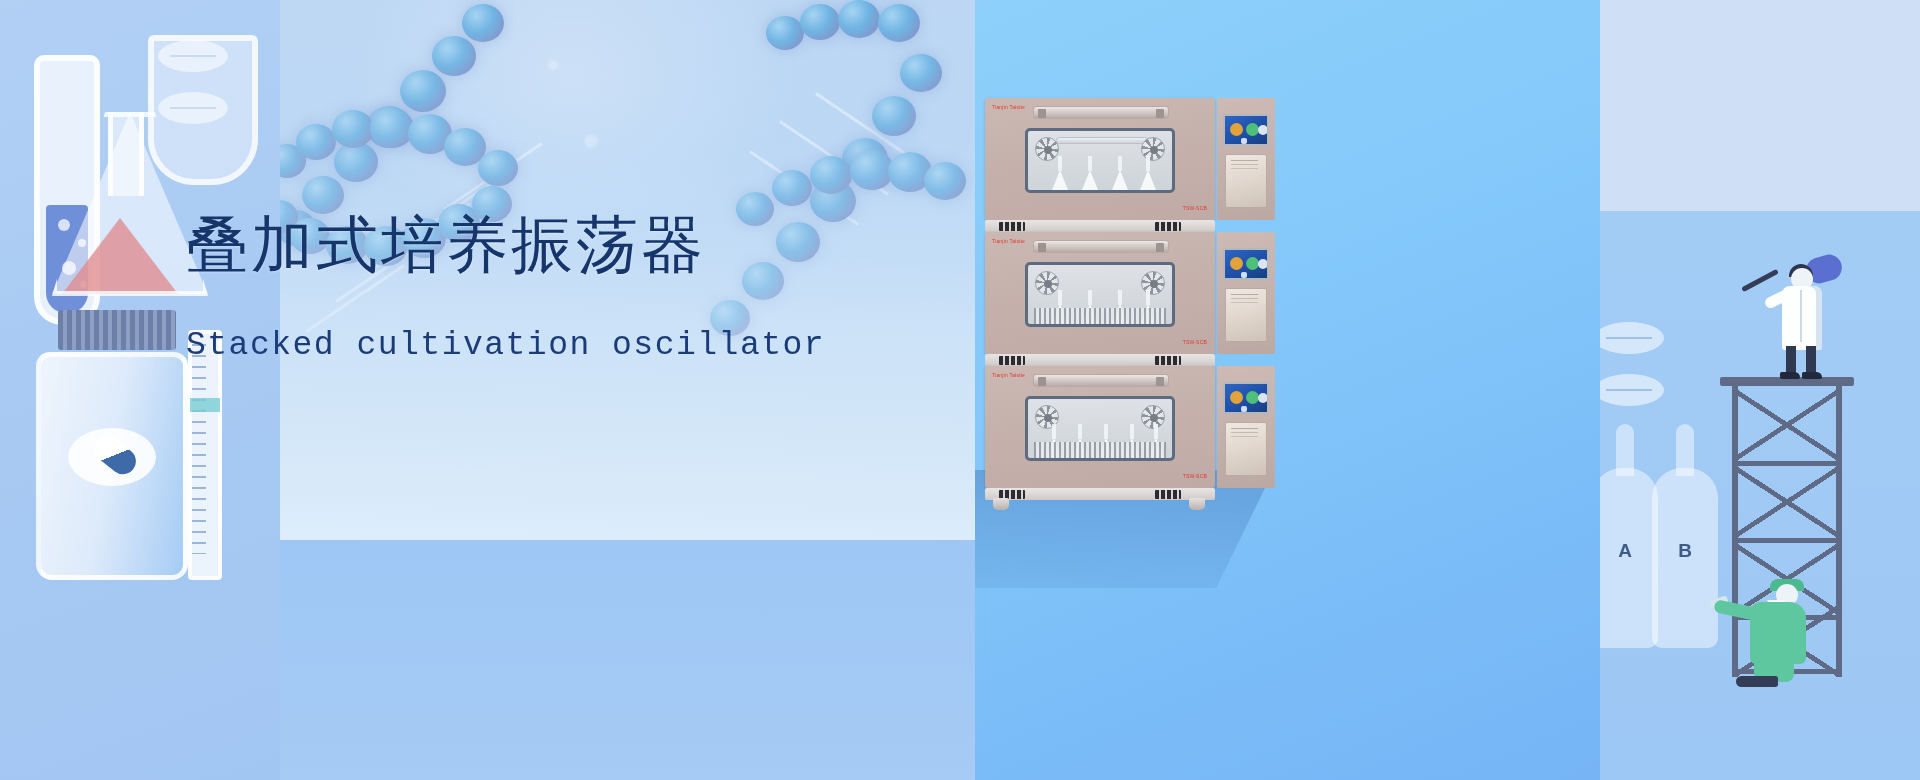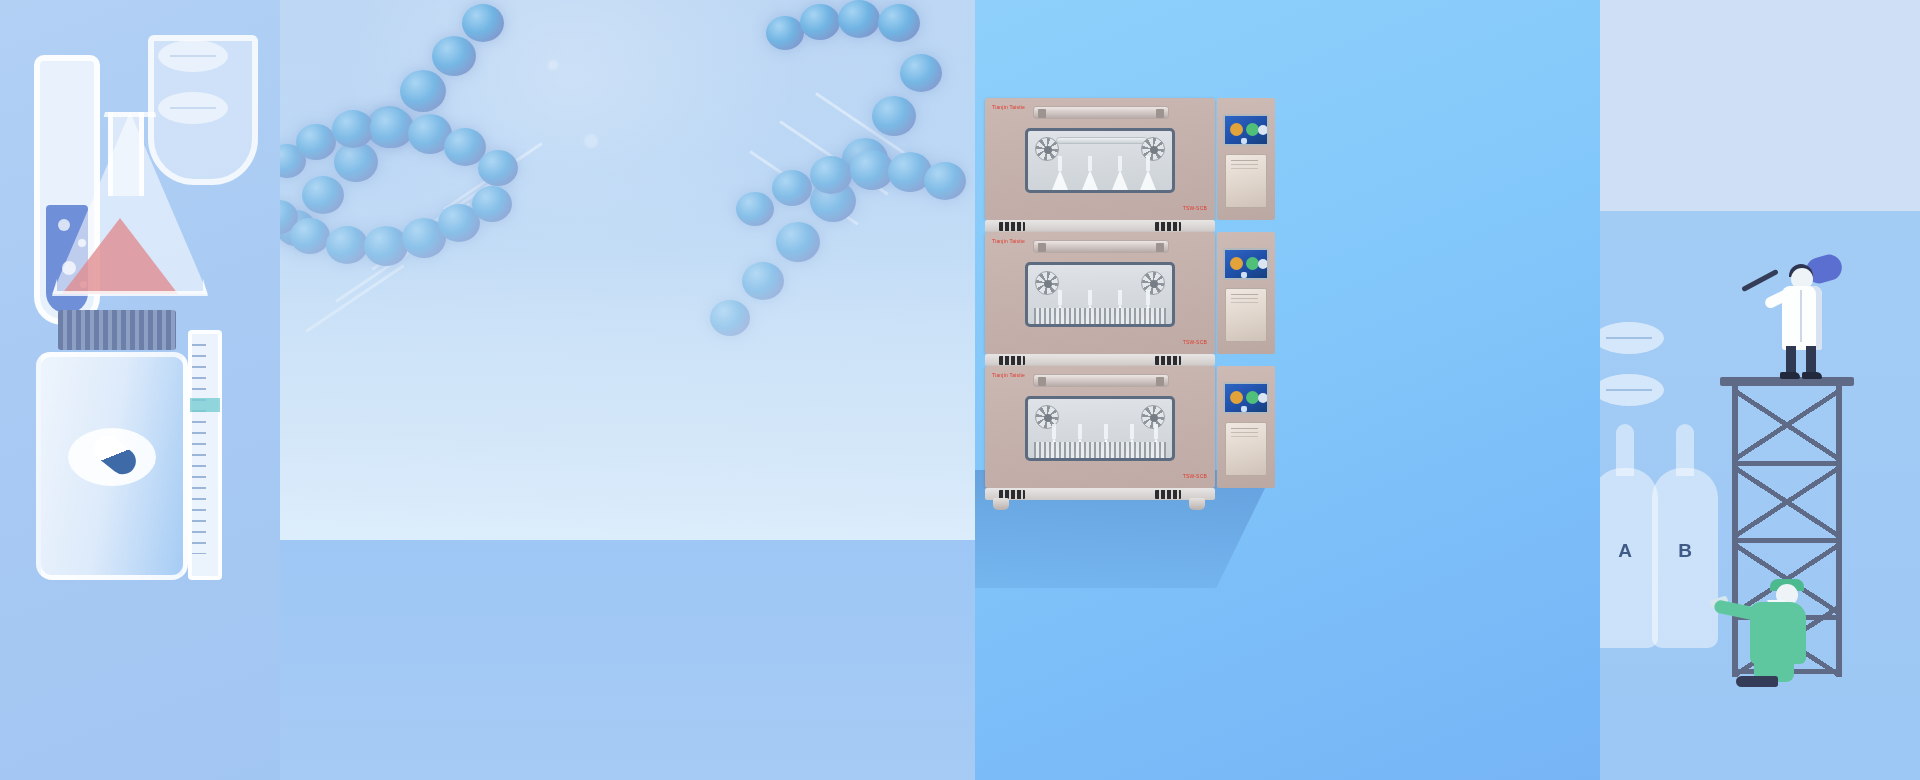--- a/index.html
+++ b/index.html
@@ -673,14 +673,19 @@
       <div class="arm-g"></div>
       <div class="hat-g"></div>
       <div class="head-g"></div>
       <div class="beard-g"></div>
       <div class="body-g"></div>
       <div class="leg-g"></div>
       <div class="shoe-g"></div>
     </div>
   </div>
 
+  <div class="text-block">
+    <div class="title-cn">叠加式培养振荡器</div>
+    <div class="subtitle-en">Stacked cultivation oscillator</div>
+    <div class="title-cn-2">高精度恒温培养</div>
+  </div>
 
 </div>
 
 </body></html>

